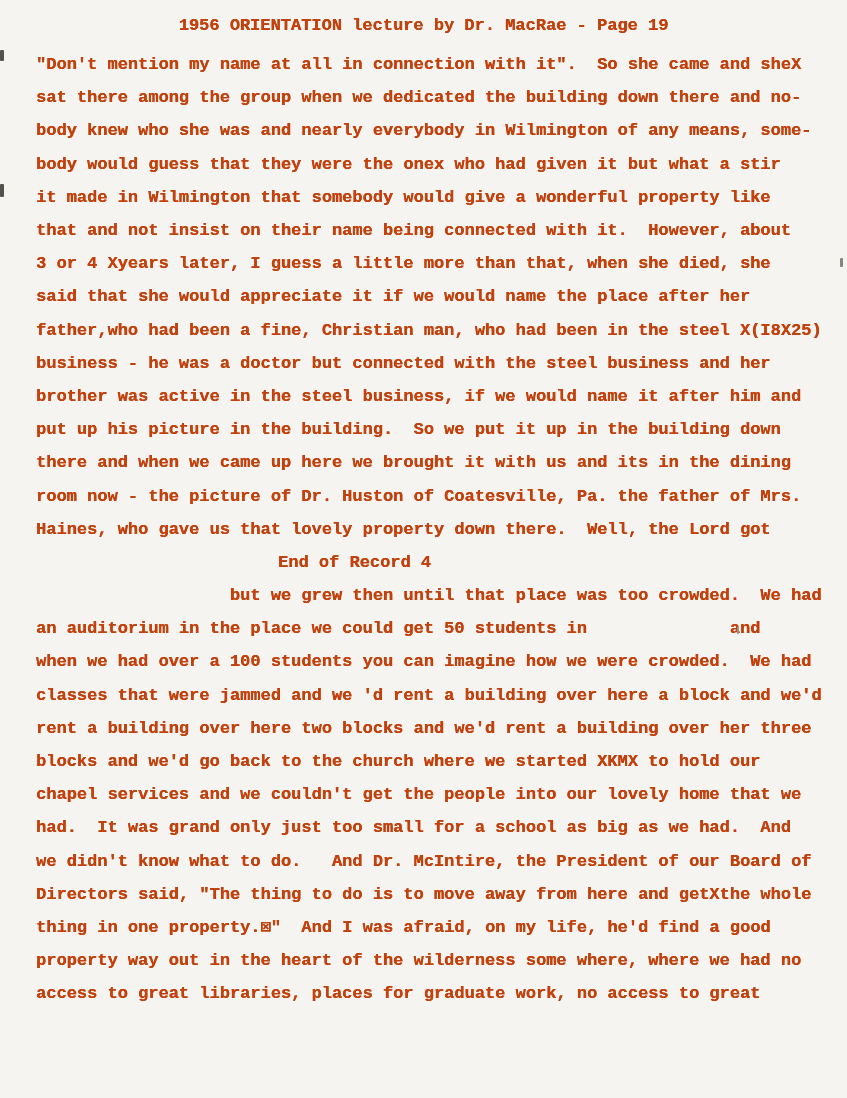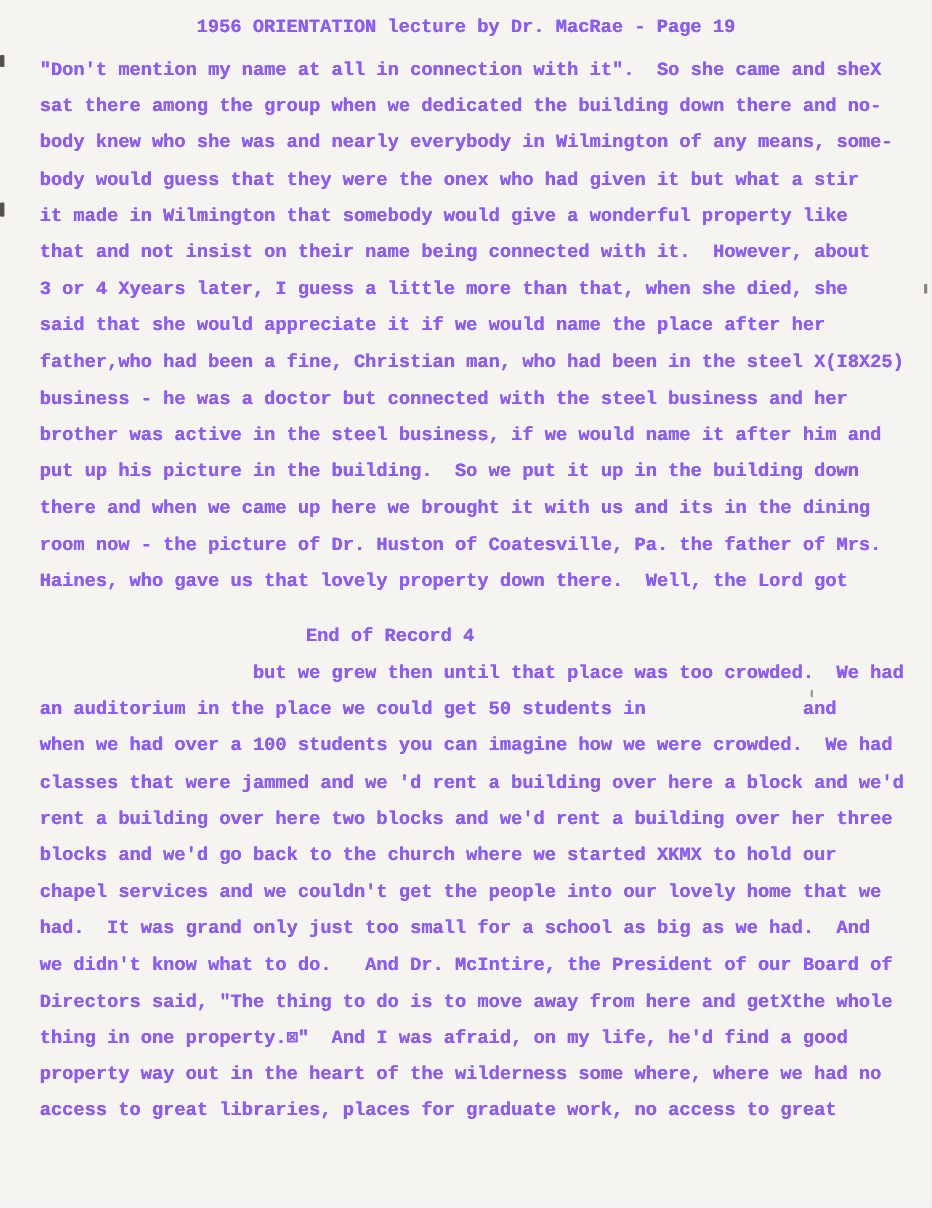--- a/index.html
+++ b/index.html
@@ -10,41 +10,40 @@
   .sheet {
     position: relative;
     width: 847px;
     height: 1098px;
     margin: 0;
     background: #f5f4f1;
     overflow: hidden;
     font-family: "Liberation Mono", "DejaVu Sans Mono", monospace;
     font-weight: 700;
     font-size: 17px;
-    color: #8b5cf6;
+    color: #c2410c;
     text-shadow: 0.3px 0 0 currentColor;
   }
   .title {
     padding-top: 9px;
     line-height: 33px;
     text-align: center;
     white-space: pre;
   }
   .para {
     margin-left: 36px;
     margin-right: 0;
     line-height: 33.2px;
     white-space: pre;
   }
   .p1 { margin-top: 6px; }
   .p2 { }
   .tline { white-space: pre; }
   .record {
     margin-left: 278px;
-    margin-top: 17px;
     line-height: 33px;
     white-space: pre;
   }
   .speck {
     position: absolute;
     background: #55514c;
     border-radius: 1px;
   }
   .s1 { left: 0; top: 50px;  width: 4px; height: 11px; }
   .s2 { left: 0; top: 184px; width: 4px; height: 13px; }

